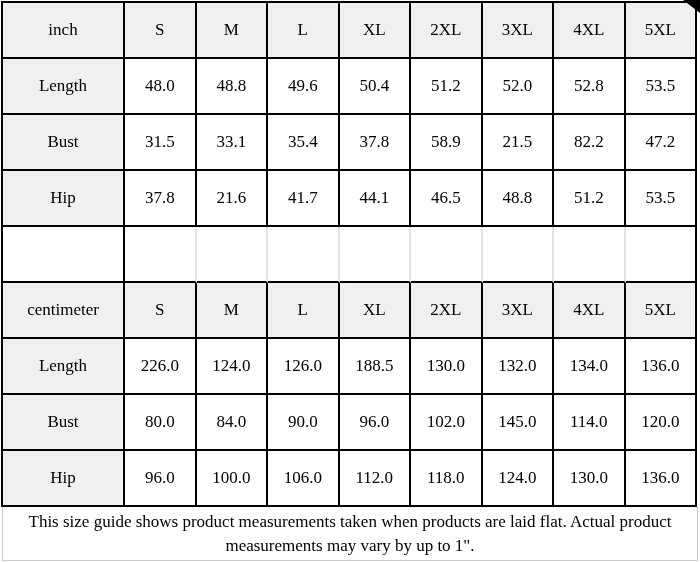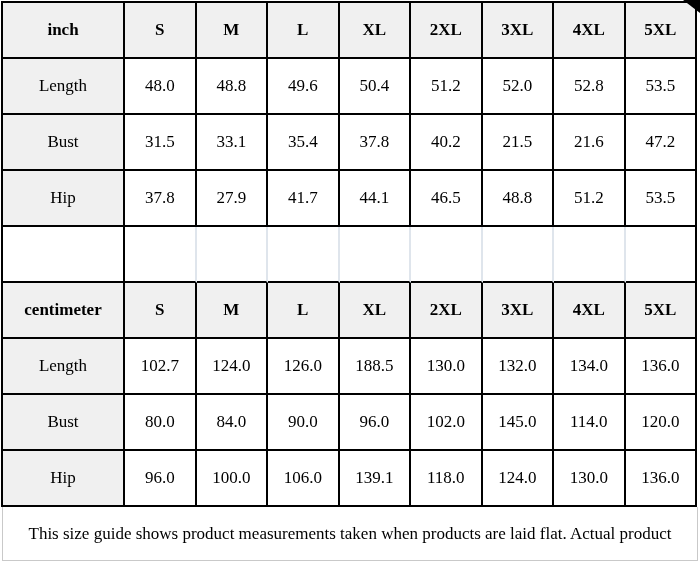--- a/index.html
+++ b/index.html
@@ -31,21 +31,21 @@
     border-right: 2px solid #000000;
     border-bottom: 2px solid #000000;
     height: 54px;
     text-align: center;
     vertical-align: middle;
     font-size: 17px;
     padding: 0;
     overflow: hidden;
     white-space: nowrap;
   }
-  td.hdr { background: #f0f0f0; font-weight: bold; }
+  td.hdr { background: #f0f0f0; }
   td.label-col { background: #f0f0f0; }
   tr.spacer-row td { background: #ffffff; border-right-color: #dfe5ec; }
   tr.spacer-row td:first-child { border-right-color: #000000; }
   tr.spacer-row td:last-child { border-right-color: #000000; }
   .footer-note {
     box-sizing: border-box;
     width: 696px;
     height: 54px;
     margin-left: 1px;
     border: 1px solid #c9c9c9;
@@ -109,29 +109,29 @@
         <td>52.0</td>
         <td>52.8</td>
         <td>53.5</td>
       </tr>
       <tr>
         <td class="label-col">Bust</td>
         <td>31.5</td>
         <td>33.1</td>
         <td>35.4</td>
         <td>37.8</td>
-        <td>40.2</td>
+        <td>58.9</td>
         <td>21.5</td>
-        <td>21.6</td>
+        <td>82.2</td>
         <td>47.2</td>
       </tr>
       <tr>
         <td class="label-col">Hip</td>
         <td>37.8</td>
-        <td>27.9</td>
+        <td>21.6</td>
         <td>41.7</td>
         <td>44.1</td>
         <td>46.5</td>
         <td>48.8</td>
         <td>51.2</td>
         <td>53.5</td>
       </tr>
 
       <tr class="spacer-row">
         <td></td>
@@ -151,21 +151,21 @@
         <td class="hdr">M</td>
         <td class="hdr">L</td>
         <td class="hdr">XL</td>
         <td class="hdr">2XL</td>
         <td class="hdr">3XL</td>
         <td class="hdr">4XL</td>
         <td class="hdr">5XL</td>
       </tr>
       <tr>
         <td class="label-col">Length</td>
-        <td>102.7</td>
+        <td>226.0</td>
         <td>124.0</td>
         <td>126.0</td>
         <td>188.5</td>
         <td>130.0</td>
         <td>132.0</td>
         <td>134.0</td>
         <td>136.0</td>
       </tr>
       <tr>
         <td class="label-col">Bust</td>
@@ -176,28 +176,29 @@
         <td>102.0</td>
         <td>145.0</td>
         <td>114.0</td>
         <td>120.0</td>
       </tr>
       <tr>
         <td class="label-col">Hip</td>
         <td>96.0</td>
         <td>100.0</td>
         <td>106.0</td>
-        <td>139.1</td>
+        <td>112.0</td>
         <td>118.0</td>
         <td>124.0</td>
         <td>130.0</td>
         <td>136.0</td>
       </tr>
     </tbody>
   </table>
 
   <div class="footer-note">
     <div>This size guide shows product measurements taken when products are laid flat. Actual product</div>
+    <div>measurements may vary by up to 1".</div>
   </div>
 
   <div class="corner-triangle"></div>
 
 </div>
 
 </body></html>

